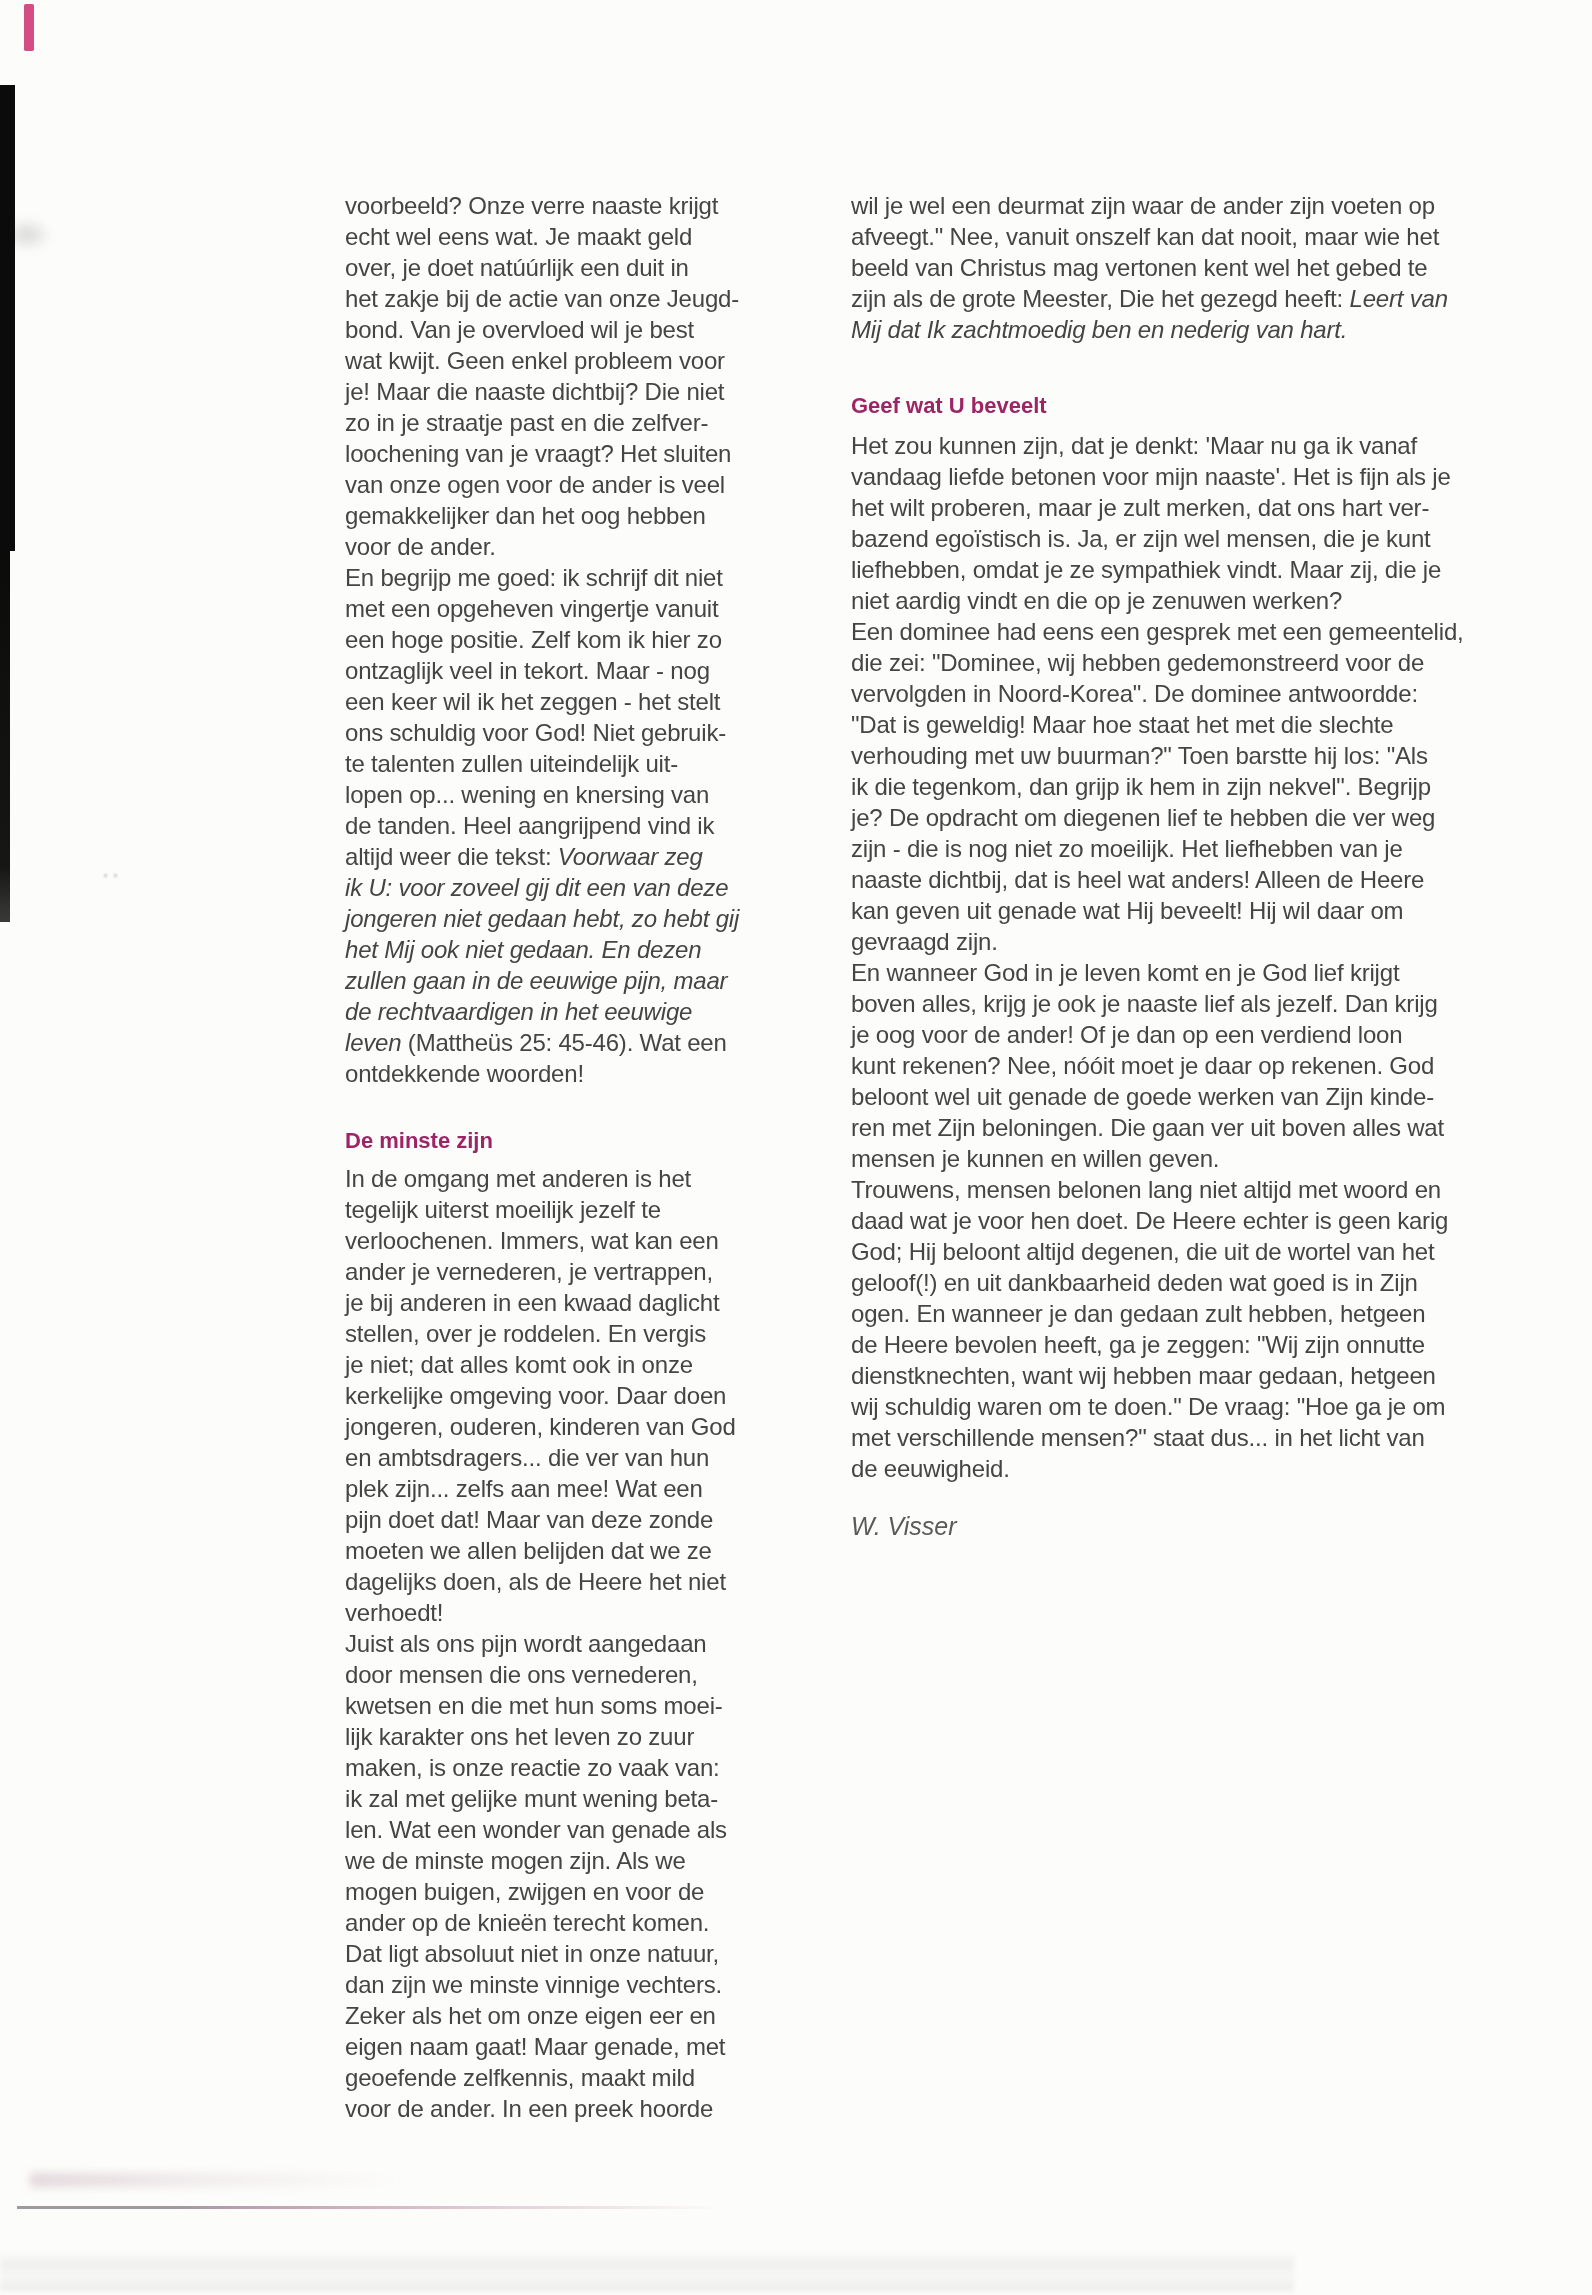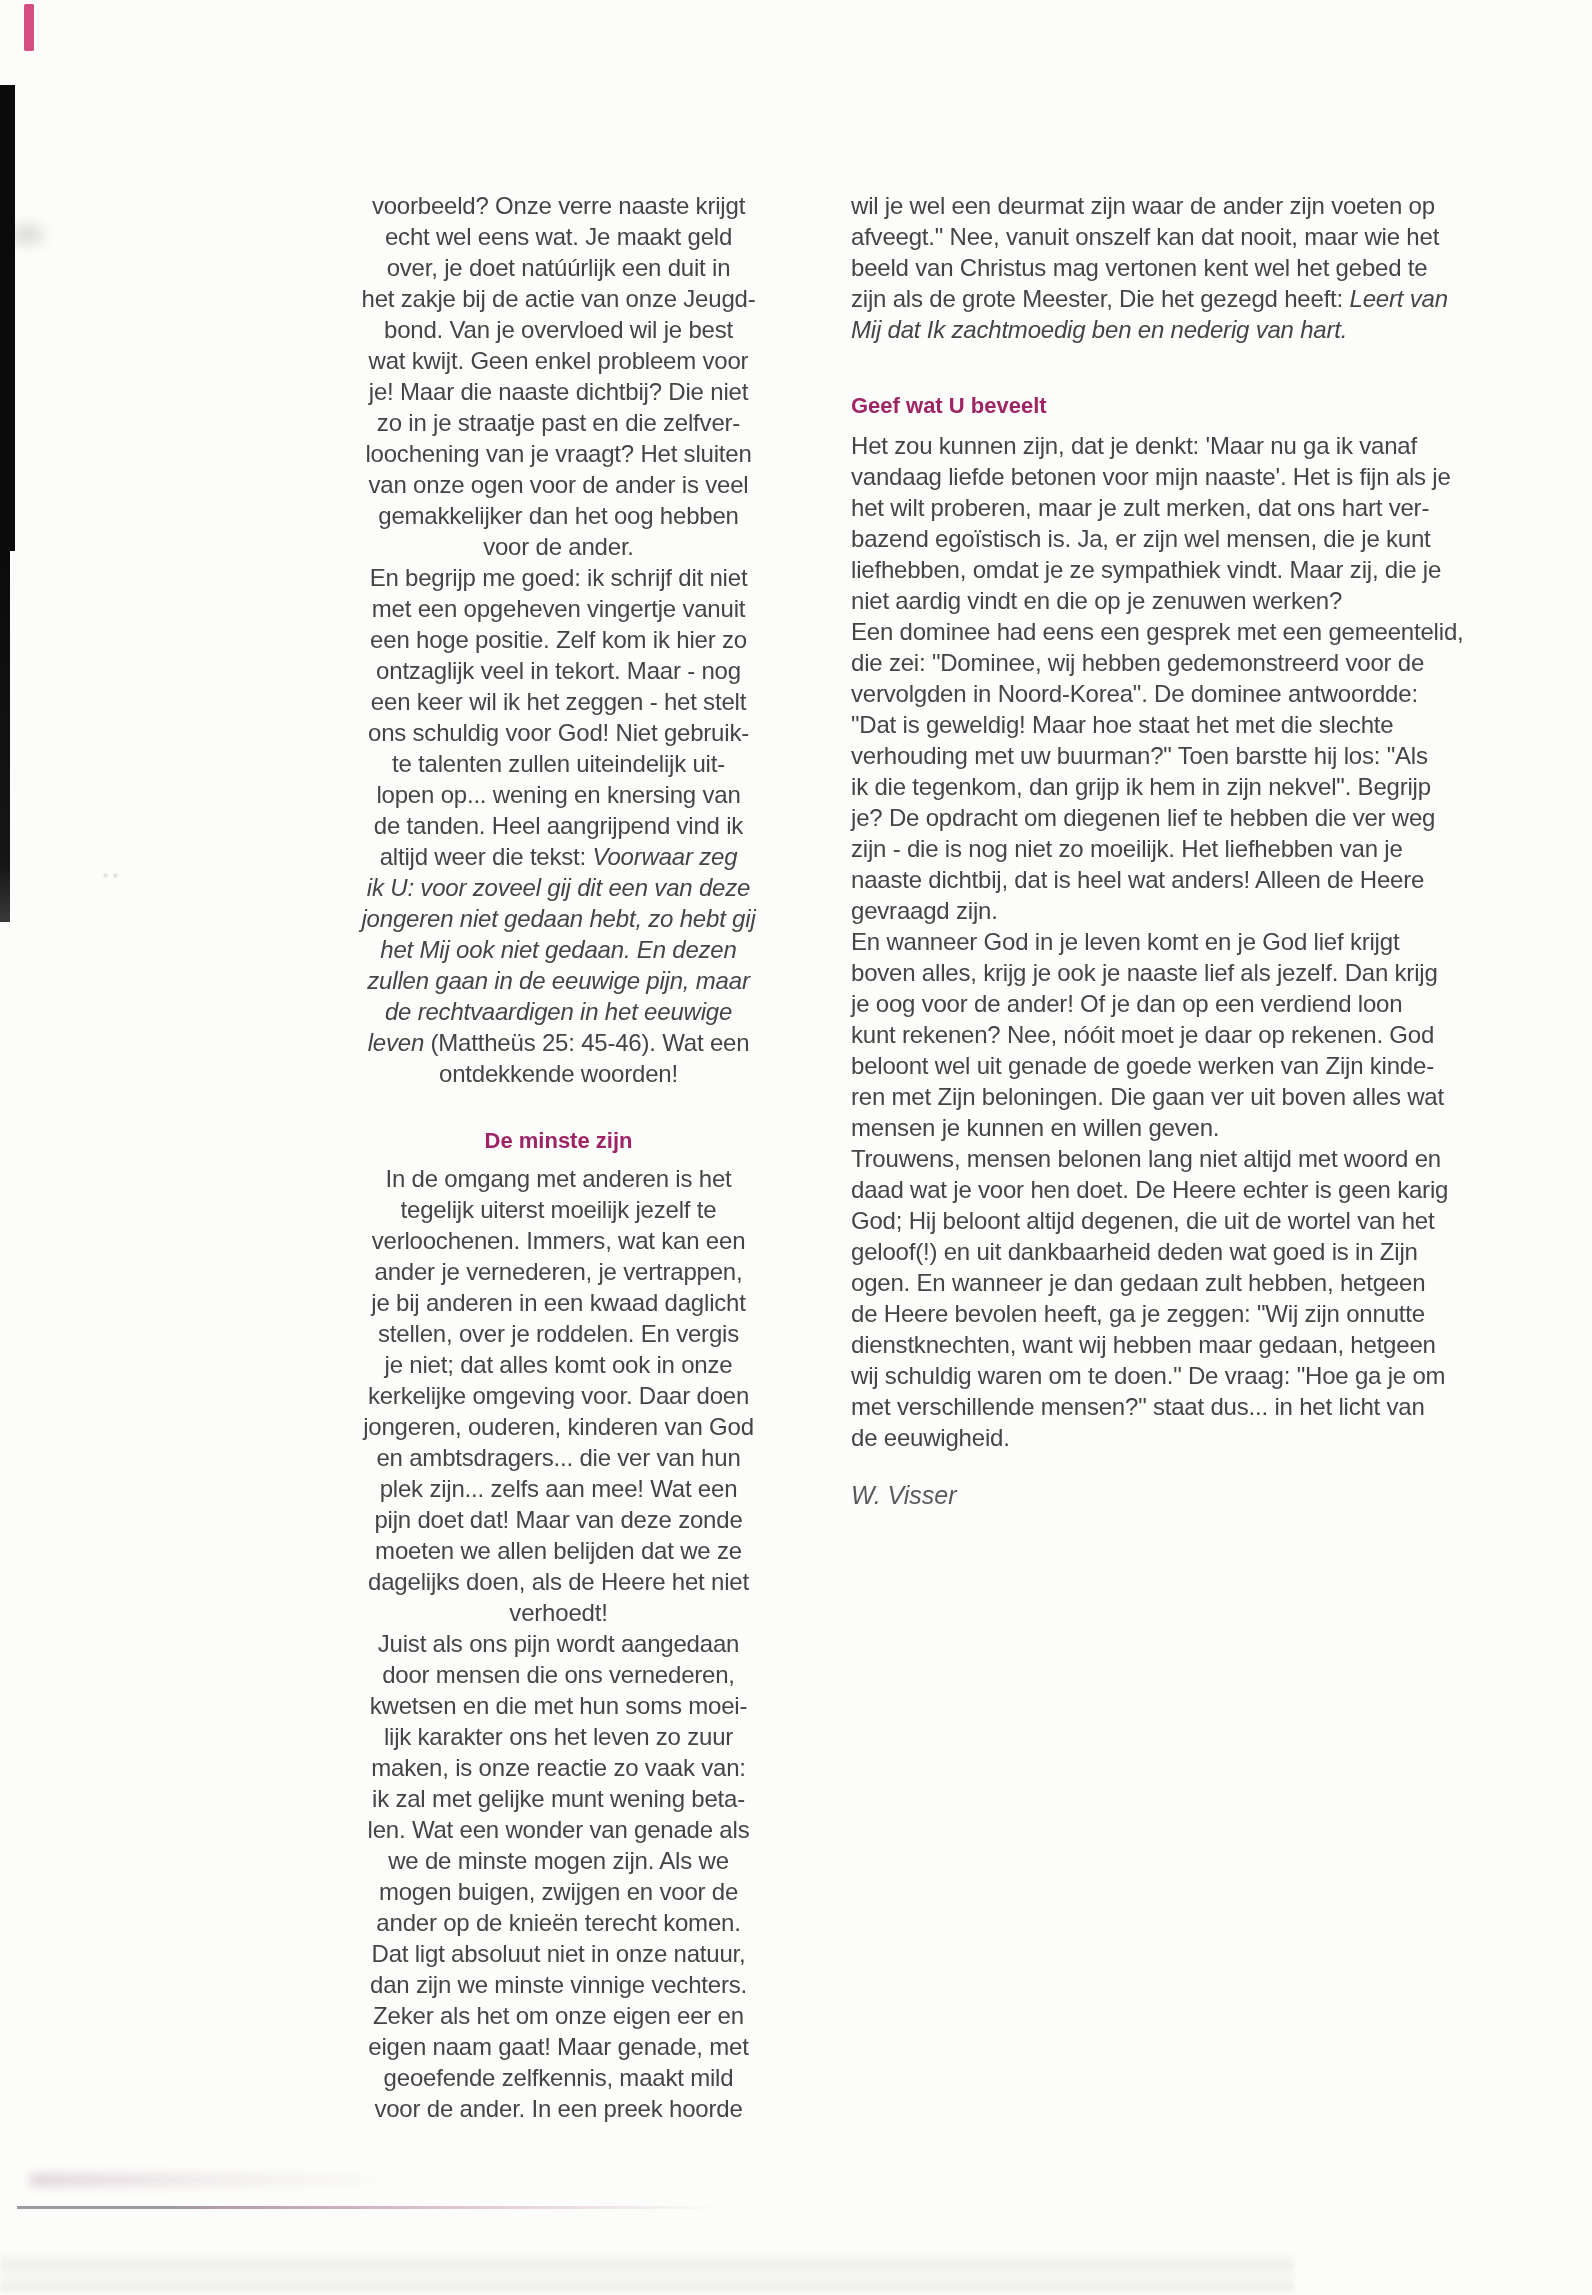--- a/index.html
+++ b/index.html
@@ -49,21 +49,21 @@
       #d8bcc9 62%,rgba(220,200,212,0) 100%);
     opacity:.85;
   }
   .scan-bottom-band{
     position:absolute;left:0;top:2251px;width:1294px;height:40px;
     background:linear-gradient(to bottom,rgba(0,0,0,0) 0%,rgba(0,0,0,.05) 35%,rgba(0,0,0,.02) 60%,rgba(0,0,0,.06) 100%);
     filter:blur(2.6px);
   }
   
   .column{position:absolute;top:190px;}
-  .column-left{left:317px;width:483px;text-align:center;}
+  .column-left{left:345px;width:483px;}
   .column-right{left:851px;width:642px;}
   .col-para{
     margin:0;padding:0;
     font-size:24px;line-height:31px;letter-spacing:-0.2px;
   }
   .line{display:block;white-space:nowrap;}
   .line em{font-style:italic;}
   .col-heading{
     margin:36px 0 7px 0;
     font-size:22px;line-height:31px;font-weight:bold;
@@ -176,20 +176,21 @@
         <span class="line"><span>niet aardig vindt en die op je zenuwen werken?</span></span>
         <span class="line"><span>Een dominee had eens een gesprek met een gemeentelid,</span></span>
         <span class="line"><span>die zei: "Dominee, wij hebben gedemonstreerd voor de</span></span>
         <span class="line"><span>vervolgden in Noord-Korea". De dominee antwoordde:</span></span>
         <span class="line"><span>"Dat is geweldig! Maar hoe staat het met die slechte</span></span>
         <span class="line"><span>verhouding met uw buurman?" Toen barstte hij los: "Als</span></span>
         <span class="line"><span>ik die tegenkom, dan grijp ik hem in zijn nekvel". Begrijp</span></span>
         <span class="line"><span>je? De opdracht om diegenen lief te hebben die ver weg</span></span>
         <span class="line"><span>zijn - die is nog niet zo moeilijk. Het liefhebben van je</span></span>
         <span class="line"><span>naaste dichtbij, dat is heel wat anders! Alleen de Heere</span></span>
+        <span class="line"><span>kan geven uit genade wat Hij beveelt! Hij wil daar om</span></span>
         <span class="line"><span>gevraagd zijn.</span></span>
         <span class="line"><span>En wanneer God in je leven komt en je God lief krijgt</span></span>
         <span class="line"><span>boven alles, krijg je ook je naaste lief als jezelf. Dan krijg</span></span>
         <span class="line"><span>je oog voor de ander! Of je dan op een verdiend loon</span></span>
         <span class="line"><span>kunt rekenen? Nee, nóóit moet je daar op rekenen. God</span></span>
         <span class="line"><span>beloont wel uit genade de goede werken van Zijn kinde-</span></span>
         <span class="line"><span>ren met Zijn beloningen. Die gaan ver uit boven alles wat</span></span>
         <span class="line"><span>mensen je  kunnen en willen geven.</span></span>
         <span class="line"><span>Trouwens, mensen belonen lang niet altijd met woord en</span></span>
         <span class="line"><span>daad wat je voor hen doet. De Heere echter is geen karig</span></span>

